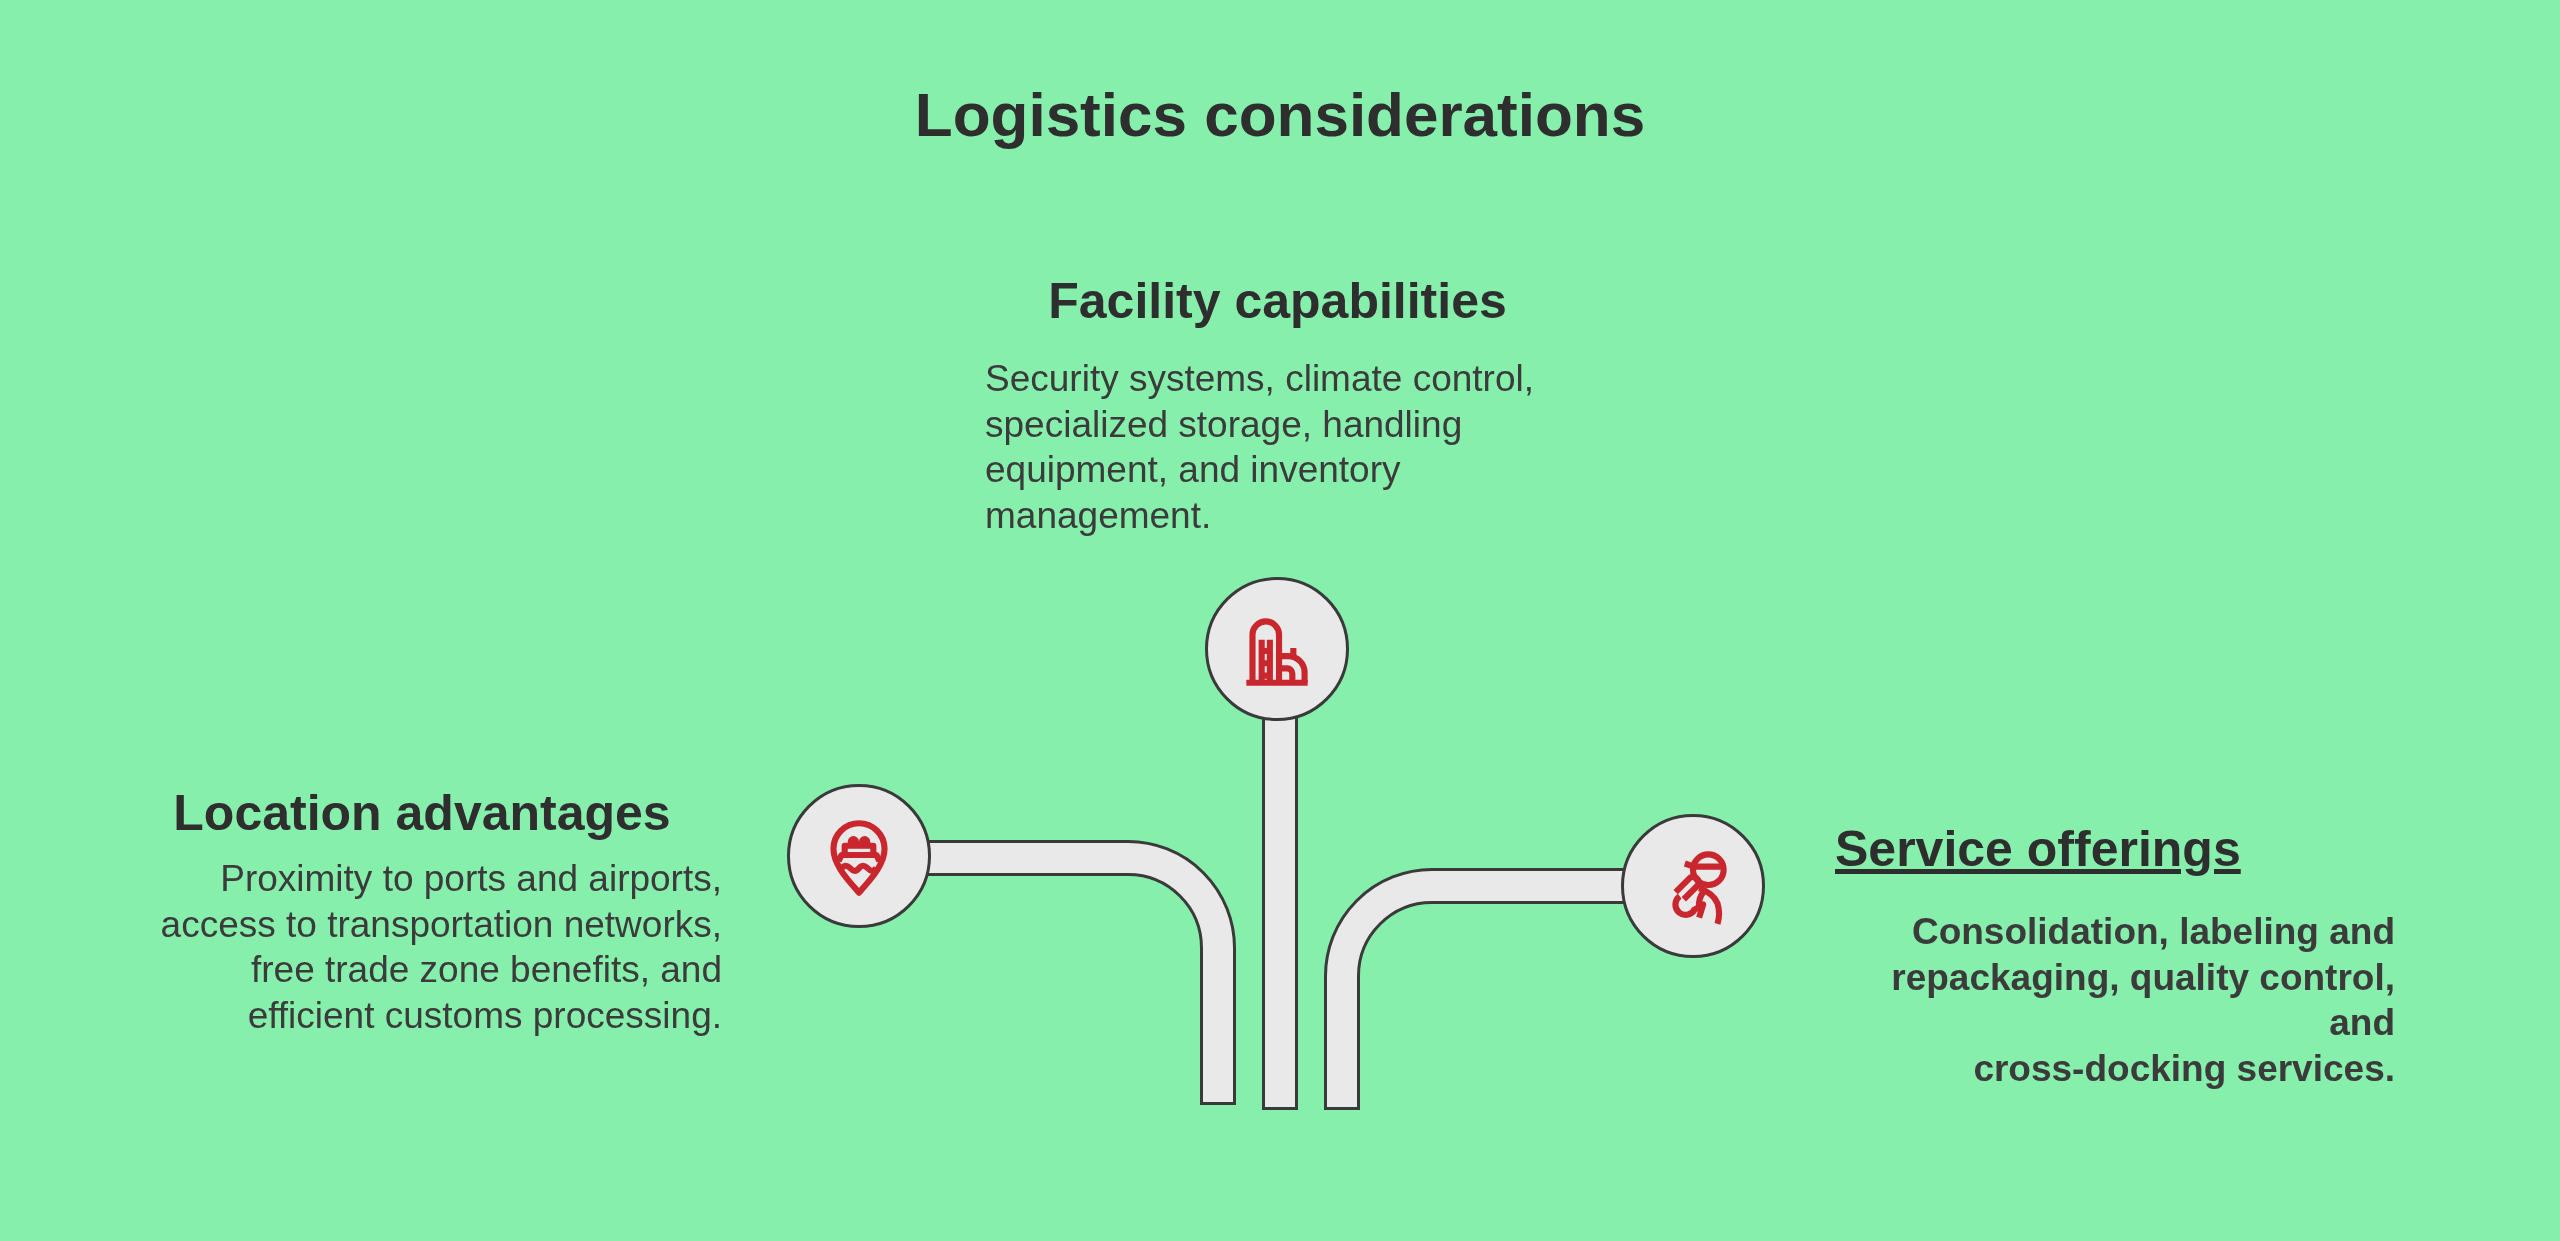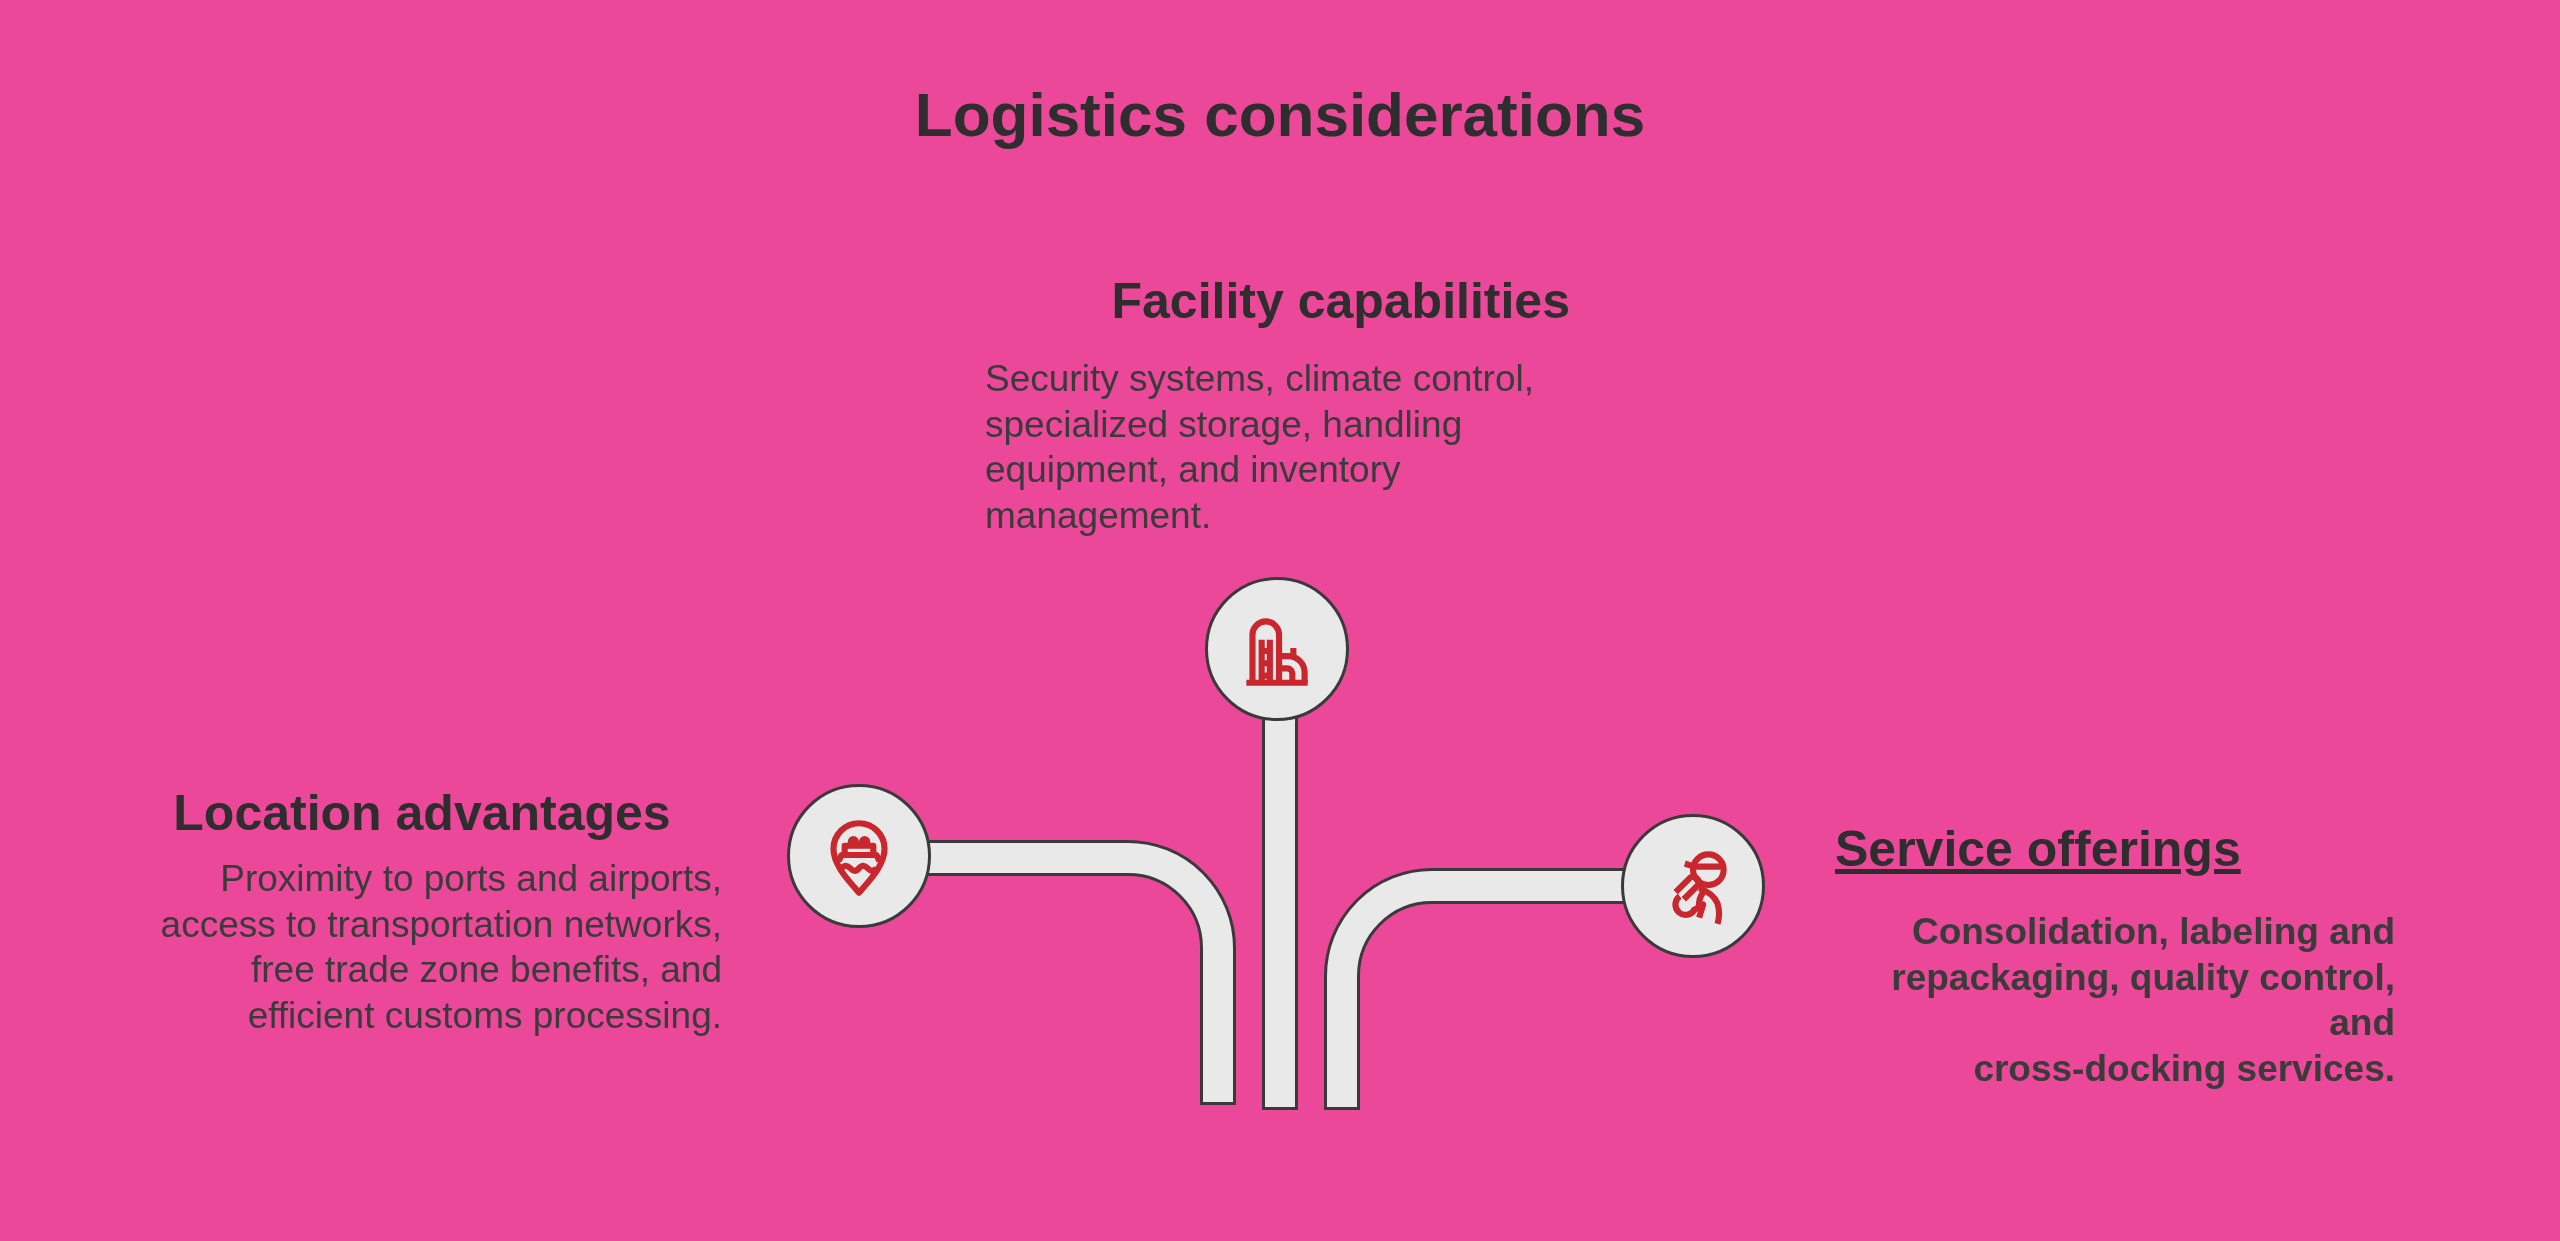--- a/index.html
+++ b/index.html
@@ -10,21 +10,21 @@
     --body-text: #3b3b3b;
   }
   * { margin: 0; padding: 0; box-sizing: border-box; }
   html, body { background: #ffffff; }
   body { font-family: "Liberation Sans", sans-serif; }
 
   .canvas {
     position: relative;
     width: 2560px;
     height: 1241px;
-    background: #ec4899;
+    background: #86efac;
     overflow: hidden;
   }
 
   .page-title {
     position: absolute;
     top: 78px;
     left: 0;
     width: 100%;
     text-align: center;
     font-size: 62px;
@@ -73,21 +73,21 @@
     color: var(--heading-text);
   }
   .section p {
     font-size: 37px;
     line-height: 45.5px;
     color: var(--body-text);
     white-space: pre-line;
   }
 
   .section-top { left: 985px; top: 272px; width: 585px; }
-  .section-top h2 { text-align: right; }
+  .section-top h2 { text-align: center; }
   .section-top p  { text-align: left; margin-top: 26px; }
 
   .section-left { left: 122px; top: 784px; width: 600px; }
   .section-left h2 { text-align: center; }
   .section-left p  { text-align: right; margin-top: 14px; }
 
   .section-right { left: 1835px; top: 820px; width: 560px; }
   .section-right h2 { text-align: left; text-decoration: underline; }
   .section-right p  { text-align: right; margin-top: 31px; font-weight: bold; }
 </style>

